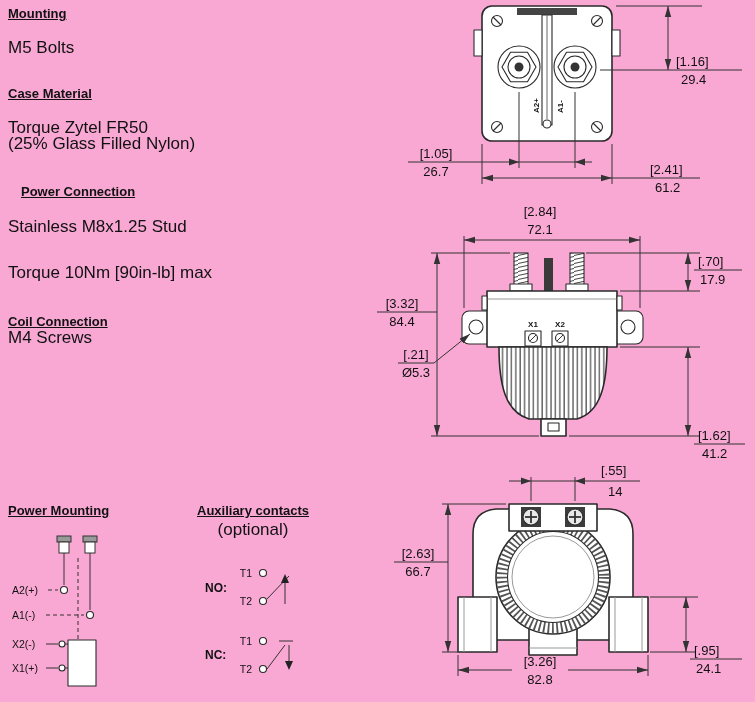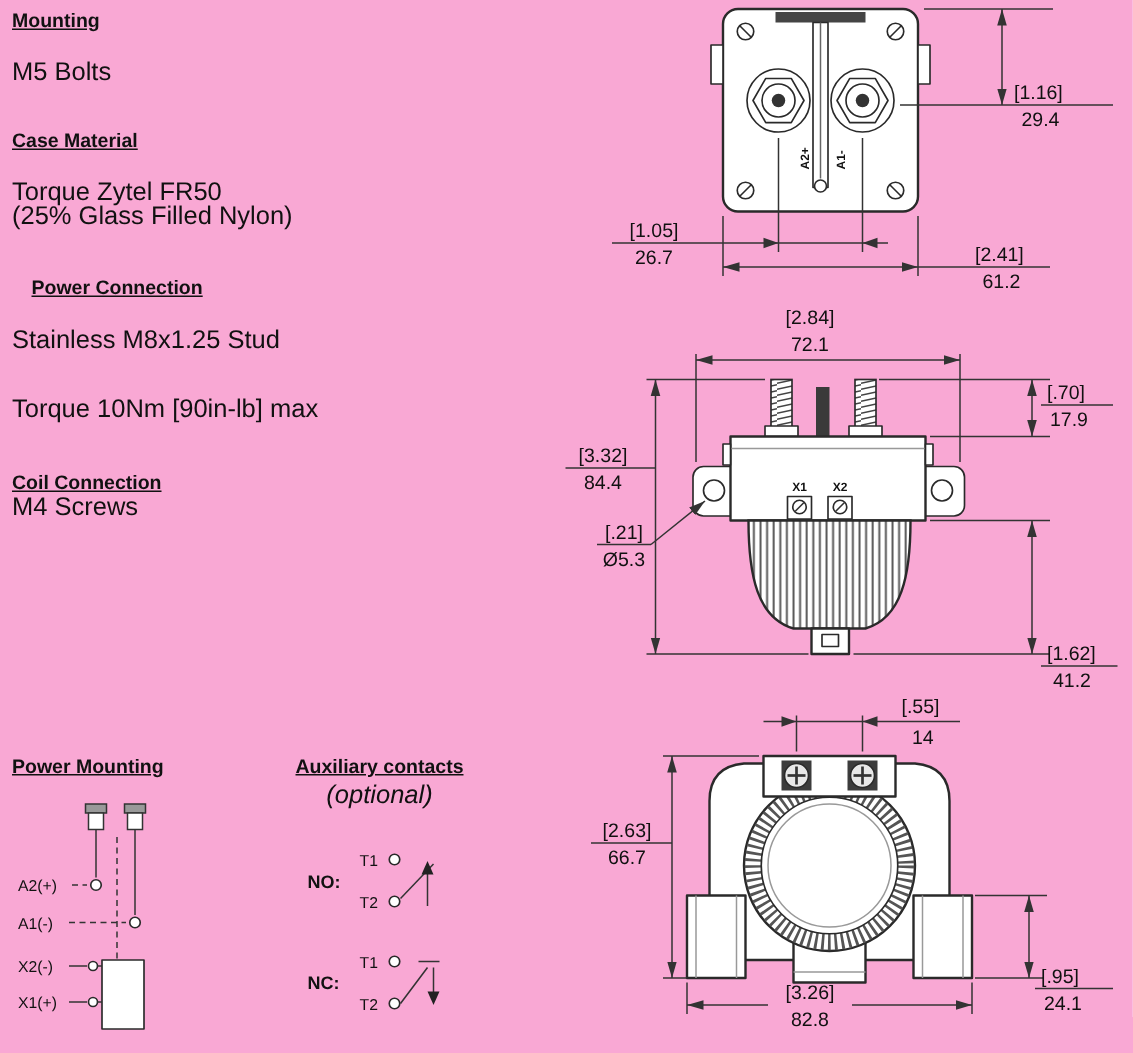--- a/index.html
+++ b/index.html
@@ -2,21 +2,21 @@
 <html><head>
 <meta charset="utf-8">
 <style>
   *{margin:0;padding:0;box-sizing:border-box}
   body{background:#fff;font-family:"Liberation Sans",sans-serif}
   .page{position:relative;width:755px;height:702px;background:#f9a8d4;overflow:hidden}
   .abs{position:absolute}
   .spec-h{font-size:13px;font-weight:bold;text-decoration:underline;color:#111;white-space:nowrap}
   .spec-t{font-size:17px;color:#111;white-space:nowrap}
   .ctr{text-align:center}
-  .ital{font-style:italic}
+  .ital{}
   svg.draw{position:absolute;left:0;top:0}
   svg text{font-family:"Liberation Sans",sans-serif;font-size:13px;fill:#111}
   text.sm{font-size:8px;font-weight:bold}
   text.tl{font-size:10.5px}
   text.tb{font-size:12px;font-weight:bold}
   .ln{stroke:#333;stroke-width:1;fill:none}
   .dash{stroke-dasharray:4 3}
   .ol{fill:#fff;stroke:#2a2a2a;stroke-width:1.6;stroke-linejoin:round}
   .o2{fill:#fff;stroke:#2a2a2a;stroke-width:1.1;stroke-linejoin:round}
   .thin{stroke:#999;stroke-width:1;fill:none}

